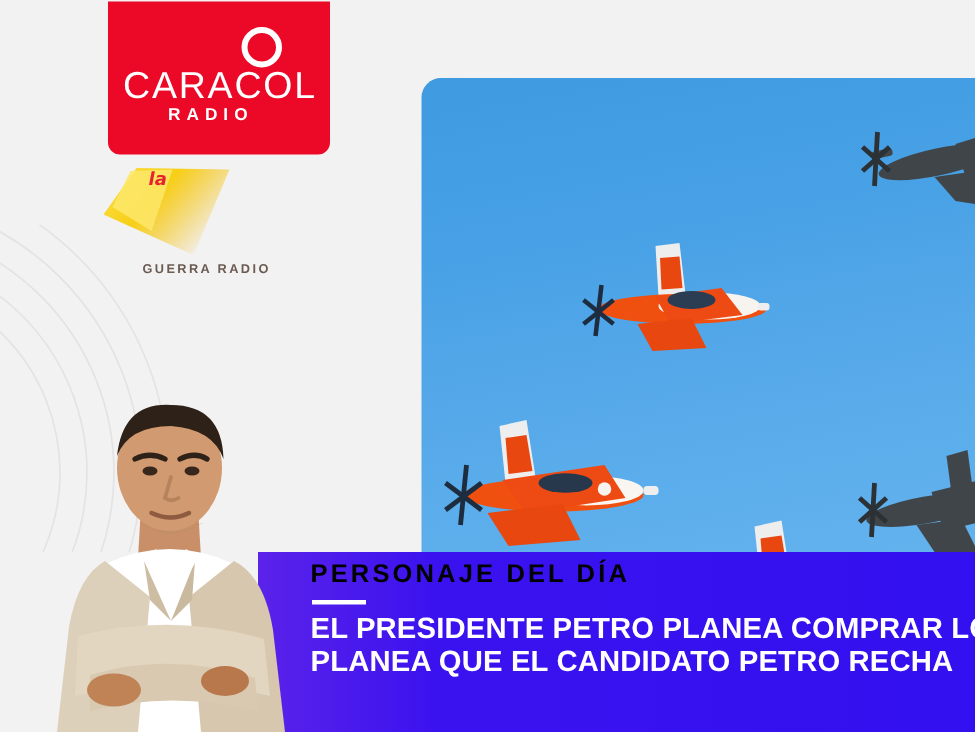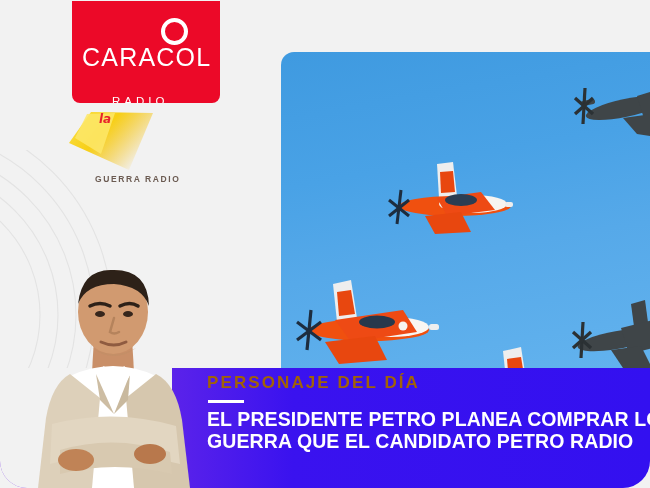--- a/index.html
+++ b/index.html
@@ -7,21 +7,20 @@
     width:650px;height:488px;
     background:#f2f2f2;
     font-family:"Liberation Sans", sans-serif;
     overflow:hidden;
   }
   #stage{
     position:relative;
     width:650px;height:488px;
     background:#f2f2f2;
     overflow:hidden;
-    border-radius:27px;
   }
 
   
   .arcs{position:absolute;left:-130px;top:150px;width:330px;height:330px;pointer-events:none;}
   .arcs svg{display:block;}
 
   
   .caracol-logo{
     position:absolute;left:72px;top:1px;width:148px;height:102px;
     background:#ec0928;border-radius:0 0 8px 8px;
@@ -32,21 +31,21 @@
     color:#fff;font-size:25px;letter-spacing:1.2px;font-weight:400;
     font-family:"Liberation Sans", sans-serif;
   }
   .caracol-ring{
     position:absolute;left:89px;top:17px;width:27px;height:27px;
     border:4px solid #fff;border-radius:50%;
     box-sizing:border-box;
   }
   .caracol-sub{
     position:absolute;left:40px;top:70px;
-    color:#fff;font-size:11.5px;letter-spacing:4px;font-weight:400;margin-top:24px;
+    color:#fff;font-size:11.5px;letter-spacing:4px;font-weight:700;
   }
 
   
   .luci{
     position:absolute;left:57px;top:110px;width:175px;height:82px;
   }
   .luci-beam{
     position:absolute;left:0;top:0;width:175px;height:82px;
   }
   .luci-title{
@@ -85,21 +84,21 @@
     background:linear-gradient(90deg,#7b3ae3 0%,#7b3ae3 17%,#5a22ea 27%,#3a12ef 45%,#3310f0 100%);
   }
   .banner-mask{
     position:absolute;left:0;top:368px;width:172px;height:120px;
     background:#f2f2f2;
   }
   .banner-inner{
     position:absolute;left:207px;top:374px;width:443px;
   }
   .kicker{
-    color:#a16207;font-size:17px;font-weight:bold;
+    color:#000000;font-size:17px;font-weight:bold;
     letter-spacing:2.1px;line-height:1.1;
     font-family:"Liberation Sans", sans-serif;
   }
   .rule{
     width:36px;height:3px;background:#fff;margin:7px 0 6px 1px;
   }
   .headline{
     color:#ffffff;font-size:19.5px;font-weight:bold;
     line-height:1.12;letter-spacing:0.1px;
     white-space:nowrap;
@@ -287,17 +286,17 @@
 
       <path d="M62 80 Q84 96 106 80 Q84 92 62 80 Z" fill="#c08f66" opacity="0.5"></path>
     </svg>
   </div>
 
   <div class="banner-inner">
     <div class="kicker">PERSONAJE DEL DÍA</div>
     <div class="rule"></div>
     <div class="headline">
       <span>EL PRESIDENTE PETRO PLANEA COMPRAR LO</span>
-      <span>GUERRA QUE EL CANDIDATO PETRO RADIO</span>
+      <span>PLANEA QUE EL CANDIDATO PETRO RECHA</span>
     </div>
   </div>
 
 </div>
 
 </body></html>

